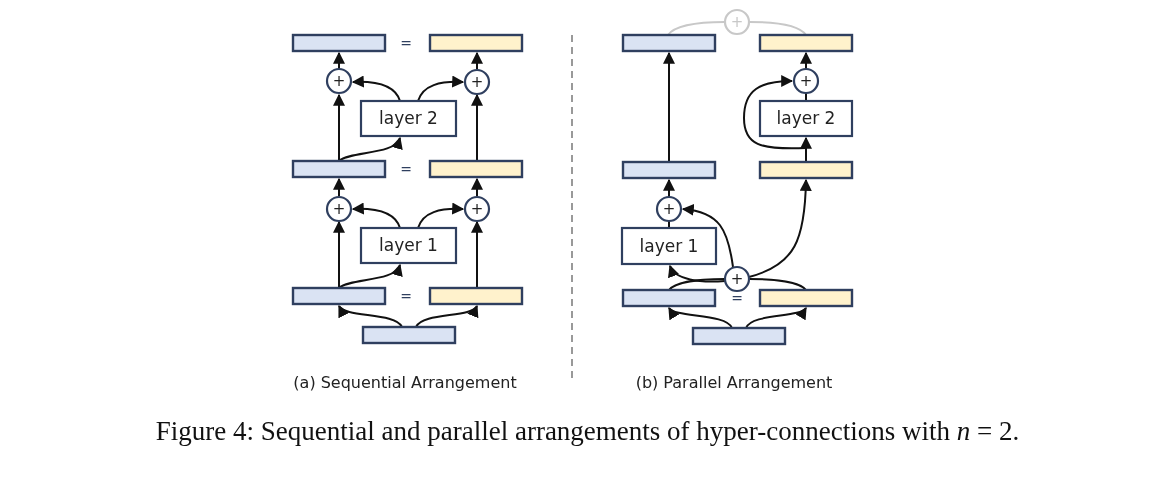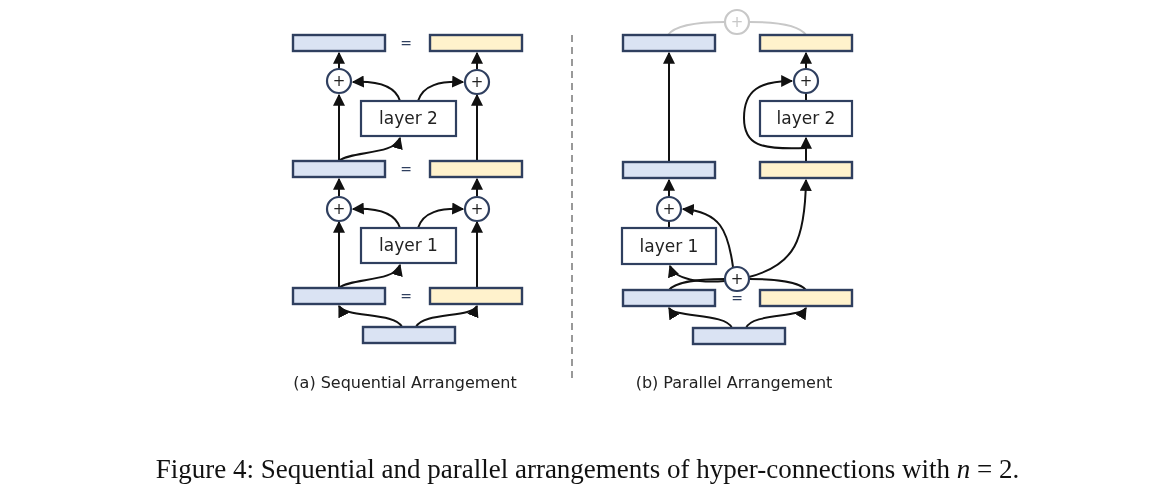--- a/index.html
+++ b/index.html
@@ -12,21 +12,21 @@
     .plus-circle-grey { fill: #ffffff; stroke: #C8C8C8; stroke-width: 2.2; }
     .conn { fill: none; stroke: #111111; stroke-width: 2; }
     .conn-grey { fill: none; stroke: #C8C8C8; stroke-width: 2; }
     .lbl { font-family: "DejaVu Sans", sans-serif; font-size: 17px; fill: #222; }
     .plus-txt { font-family: "DejaVu Sans", sans-serif; font-size: 15px; fill: #222; }
     .plus-txt-grey { font-family: "DejaVu Sans", sans-serif; font-size: 15px; fill: #C8C8C8; }
     .eq { font-family: "DejaVu Sans", sans-serif; font-size: 14px; fill: #2F3F5F; }
     .sub { font-family: "DejaVu Sans", sans-serif; font-size: 16px; fill: #222; }
     .divider { stroke: #999; stroke-width: 2; stroke-dasharray: 7 5; }
     #caption {
-      position: absolute; left: 0; width: 1175px; top: 454px;
+      position: absolute; left: 0; width: 1175px; top: 416px;
       text-align: center;
       font-family: "Liberation Serif", serif; font-size: 27px; color: #111;
     }
     #caption .math { font-style: italic; }
   </style>
 </head>
 <body>
 
 <svg id="fig" width="1175" height="430" viewBox="0 0 1175 430">
   <defs>

